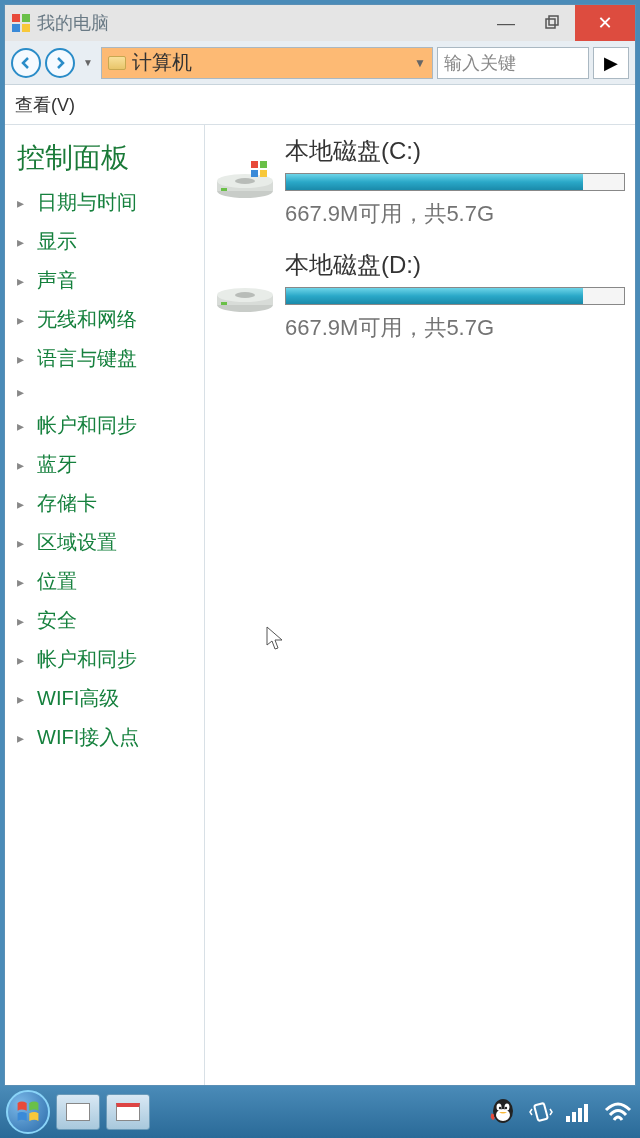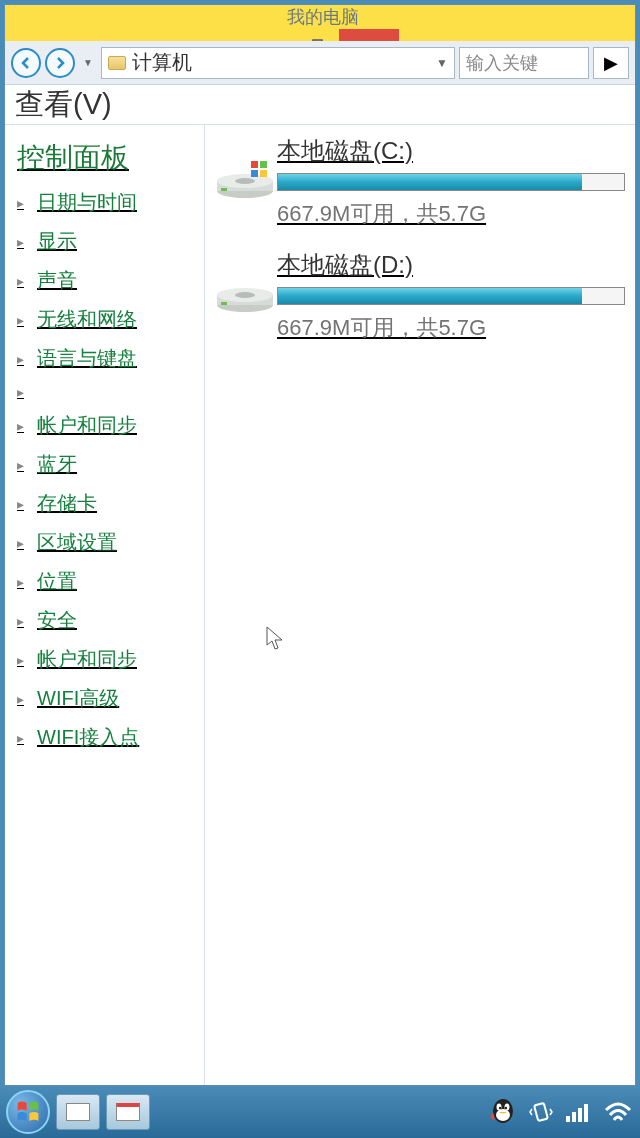--- a/index.html
+++ b/index.html
@@ -2,53 +2,53 @@
 <html><head>
 <meta charset="utf-8">
 <style>
 * { margin: 0; padding: 0; box-sizing: border-box; font-family: "Microsoft YaHei", sans-serif; }
 body { width: 640px; height: 1138px; background: #4a8bb8; overflow: hidden; position: relative; }
 
 
 .window { position: absolute; left: 4px; top: 4px; right: 4px; bottom: 52px; background: #fff; border: 1px solid #5a8fb5; display: flex; flex-direction: column; }
 
 
-.titlebar { height: 36px; background: #fde047; display: flex; align-items: center; padding-left: 6px; flex-direction: column; }
+.titlebar { height: 36px; background: #e5e5e5; display: flex; align-items: center; padding-left: 6px; }
 .titlebar-icon { width: 20px; height: 20px; margin-right: 6px; }
 .titlebar-text { flex: 1; font-size: 18px; color: #6a7a85; }
 .win-btns { display: flex; }
 .win-btn { width: 46px; height: 36px; display: flex; align-items: center; justify-content: center; font-size: 18px; color: #555; }
 .win-btn.close { background: #dd4c3f; color: #fff; width: 60px; }
 
 
 .navbar { height: 44px; background: #e8eef3; display: flex; align-items: center; padding: 0 6px; gap: 4px; border-bottom: 1px solid #c8d4dc; }
 .nav-btn { width: 30px; height: 30px; border: 2px solid #2a8cc8; border-radius: 50%; display: flex; align-items: center; justify-content: center; color: #2a8cc8; background: #f5faff; }
 .nav-btn svg { width: 14px; height: 14px; }
 .dropdown-arrow { font-size: 10px; color: #666; padding: 0 4px; }
-.address { flex: 1; height: 32px; border: 1px solid #aab8c2; background: #ffffff; display: flex; align-items: center; padding: 0 6px; gap: 6px; }
+.address { flex: 1; height: 32px; border: 1px solid #aab8c2; background: #fdba74; display: flex; align-items: center; padding: 0 6px; gap: 6px; }
 .folder-icon { width: 18px; height: 14px; background: linear-gradient(#f8e09a, #e8c56a); border: 1px solid #c8a850; border-radius: 2px; }
 .address-text { font-size: 20px; color: #333; flex: 1; }
 .address-drop { color: #666; font-size: 12px; }
-.search { width: 130px; height: 32px; border: 1px solid #aab8c2; background: #fff; padding: 0 6px; font-size: 18px; color: #888; display: flex; align-items: center; overflow: hidden; white-space: nowrap; }
+.search { width: 152px; height: 32px; border: 1px solid #aab8c2; background: #fff; padding: 0 6px; font-size: 18px; color: #888; display: flex; align-items: center; overflow: hidden; white-space: nowrap; }
 .play-btn { width: 36px; height: 32px; border: 1px solid #aab8c2; background: #fff; display: flex; align-items: center; justify-content: center; font-size: 18px; }
 
 
 .menubar { height: 40px; display: flex; align-items: center; padding: 0 10px; border-bottom: 1px solid #d8e0e6; }
-.menu-item { font-size: 29px; color: #333; }
-
-
-.content { flex: 1; display: flex; overflow: hidden; text-decoration: underline; }
+.menu-item { font-size: 18px; color: #333; }
+
+
+.content { flex: 1; display: flex; overflow: hidden; }
 .sidebar { width: 200px; border-right: 1px solid #d8e0e6; padding: 8px 0; }
 .sidebar-title { font-size: 28px; color: #1a7a38; padding: 6px 12px; font-weight: normal; }
 .sidebar-item { display: flex; align-items: center; padding: 6px 12px; gap: 8px; }
 .chevron { color: #888; font-size: 14px; width: 12px; }
 .sidebar-label { font-size: 20px; color: #15803d; white-space: nowrap; }
 
 .main { flex: 1; padding: 10px; background: #fff; position: relative; }
-.drive { margin-bottom: 20px; display: flex; gap: 2px; }
+.drive { margin-bottom: 20px; display: flex; gap: 10px; }
 .drive-icon { width: 60px; height: 44px; margin-top: 20px; }
 .drive-body { flex: 1; }
 .drive-title { font-size: 24px; color: #333; margin-bottom: 6px; }
 .progress { height: 18px; border: 1px solid #888; background: #f5f5f5; margin-bottom: 8px; position: relative; }
 .progress-fill { height: 100%; background: linear-gradient(to bottom, #6dd4e8 0%, #2aa8c8 50%, #1a8aaa 100%); }
 .drive-info { font-size: 22px; color: #737373; }
 
 .cursor { position: absolute; left: 60px; top: 500px; }
 
 

